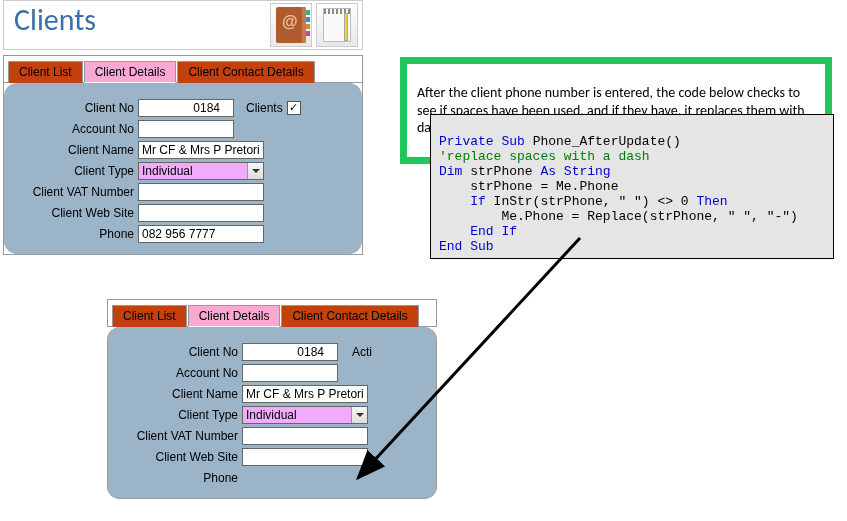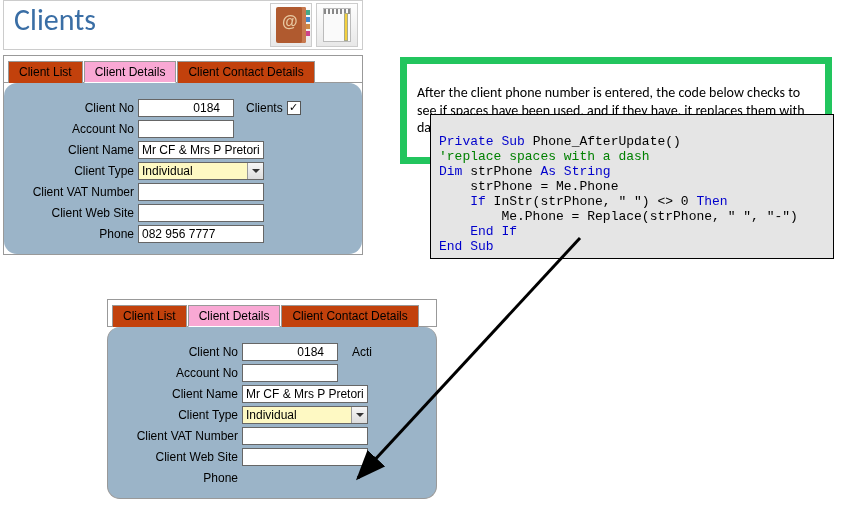--- a/index.html
+++ b/index.html
@@ -127,21 +127,21 @@
     background: #fff;
     padding: 0 3px;
     font-size: 12px;
     font-family: inherit;
   }
   .form-input.short { width: 96px; text-align:right; padding-right:13px;}
   .form-select {
     width: 126px;
     height: 18px;
     border: 1px solid #666;
-    background: #fef9c3;
+    background: #f0abfc;
     font-size: 12px;
     position: relative;
     padding-left: 3px;
     display:flex; align-items:center;
   }
   .select-btn {
     position:absolute; right:0; top:0; bottom:0; width:16px;
     background: linear-gradient(#f6f6f6,#ddd);
     border-left:1px solid #999;
     display:flex; align-items:center; justify-content:center;

